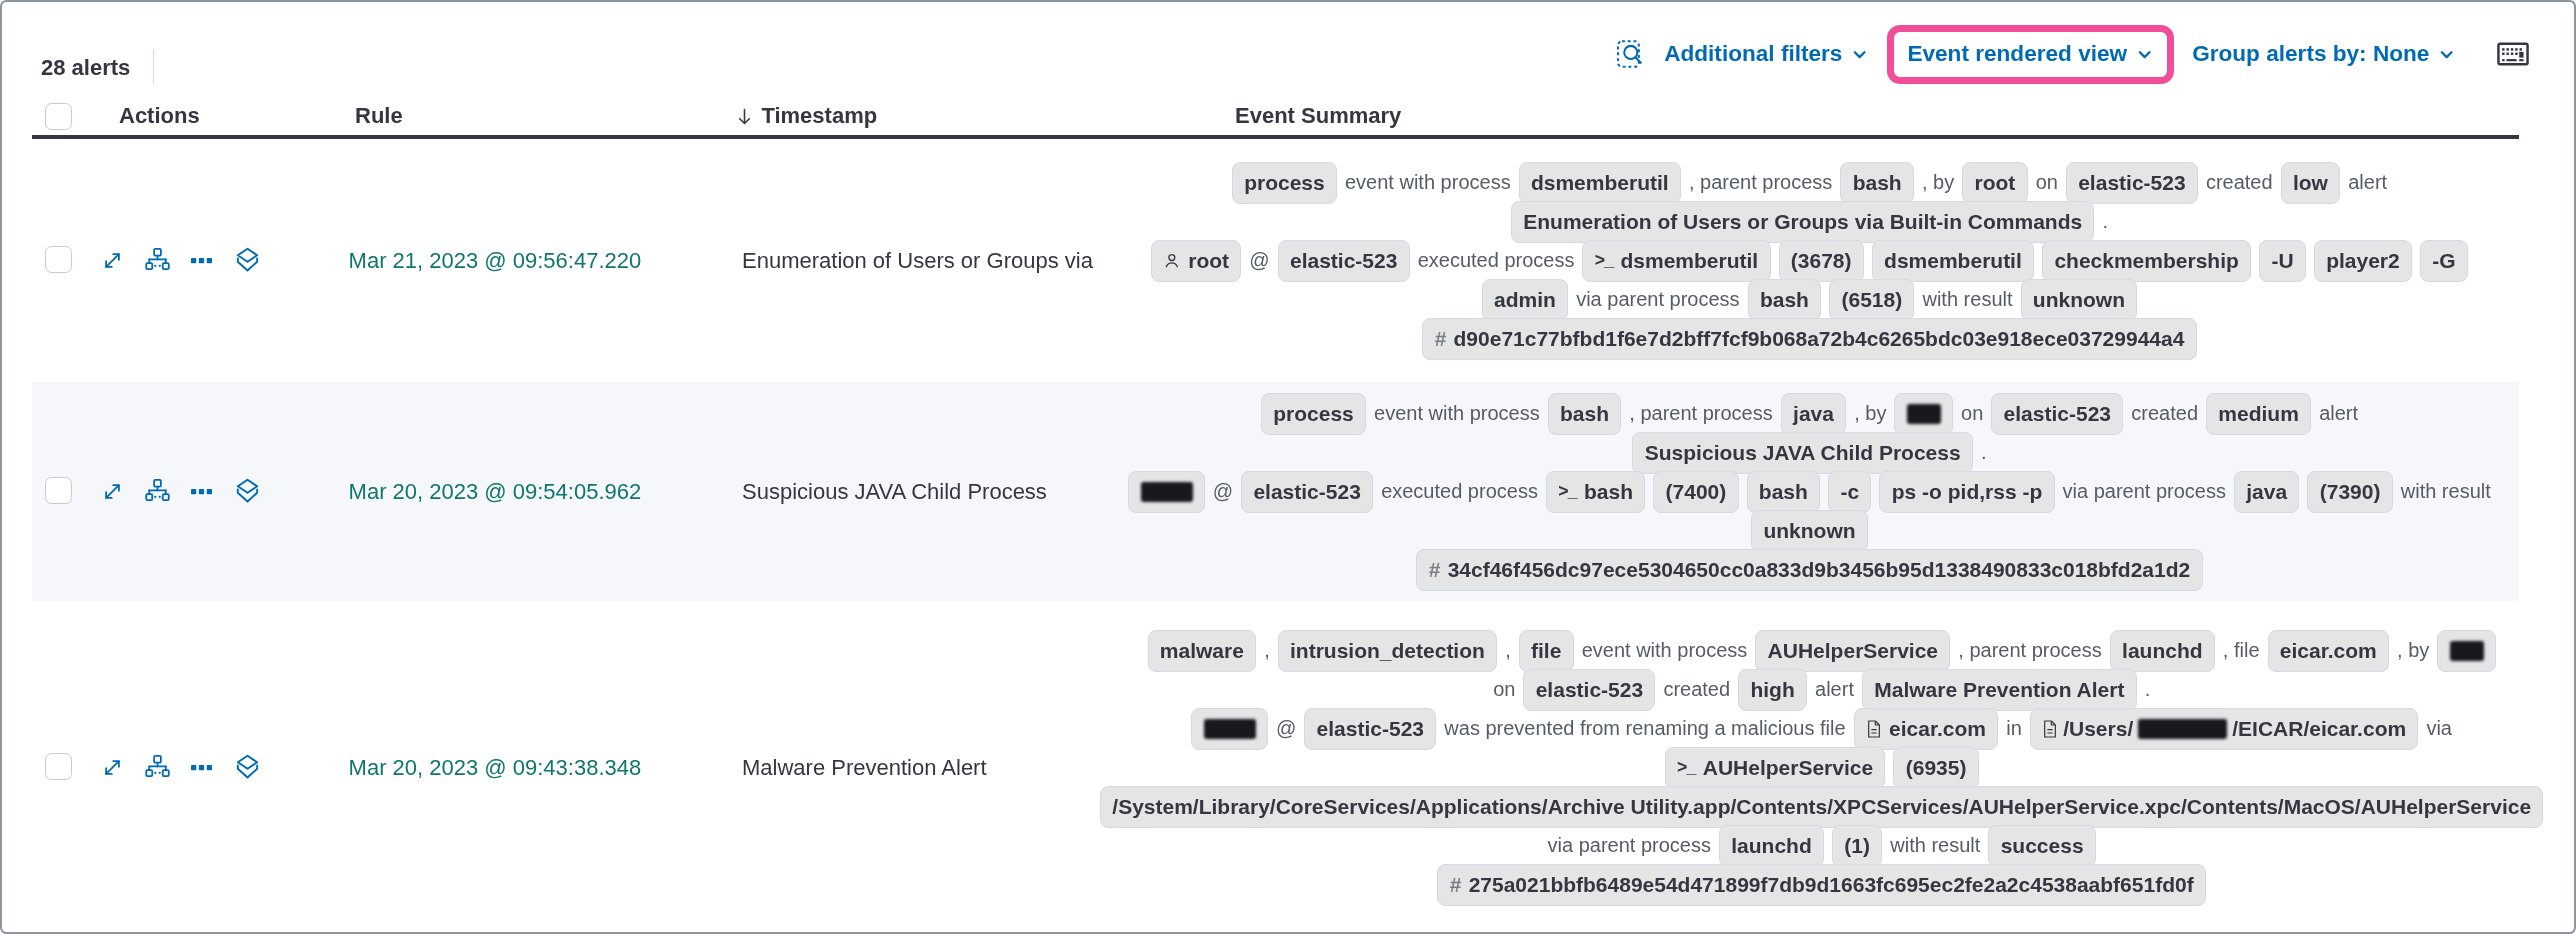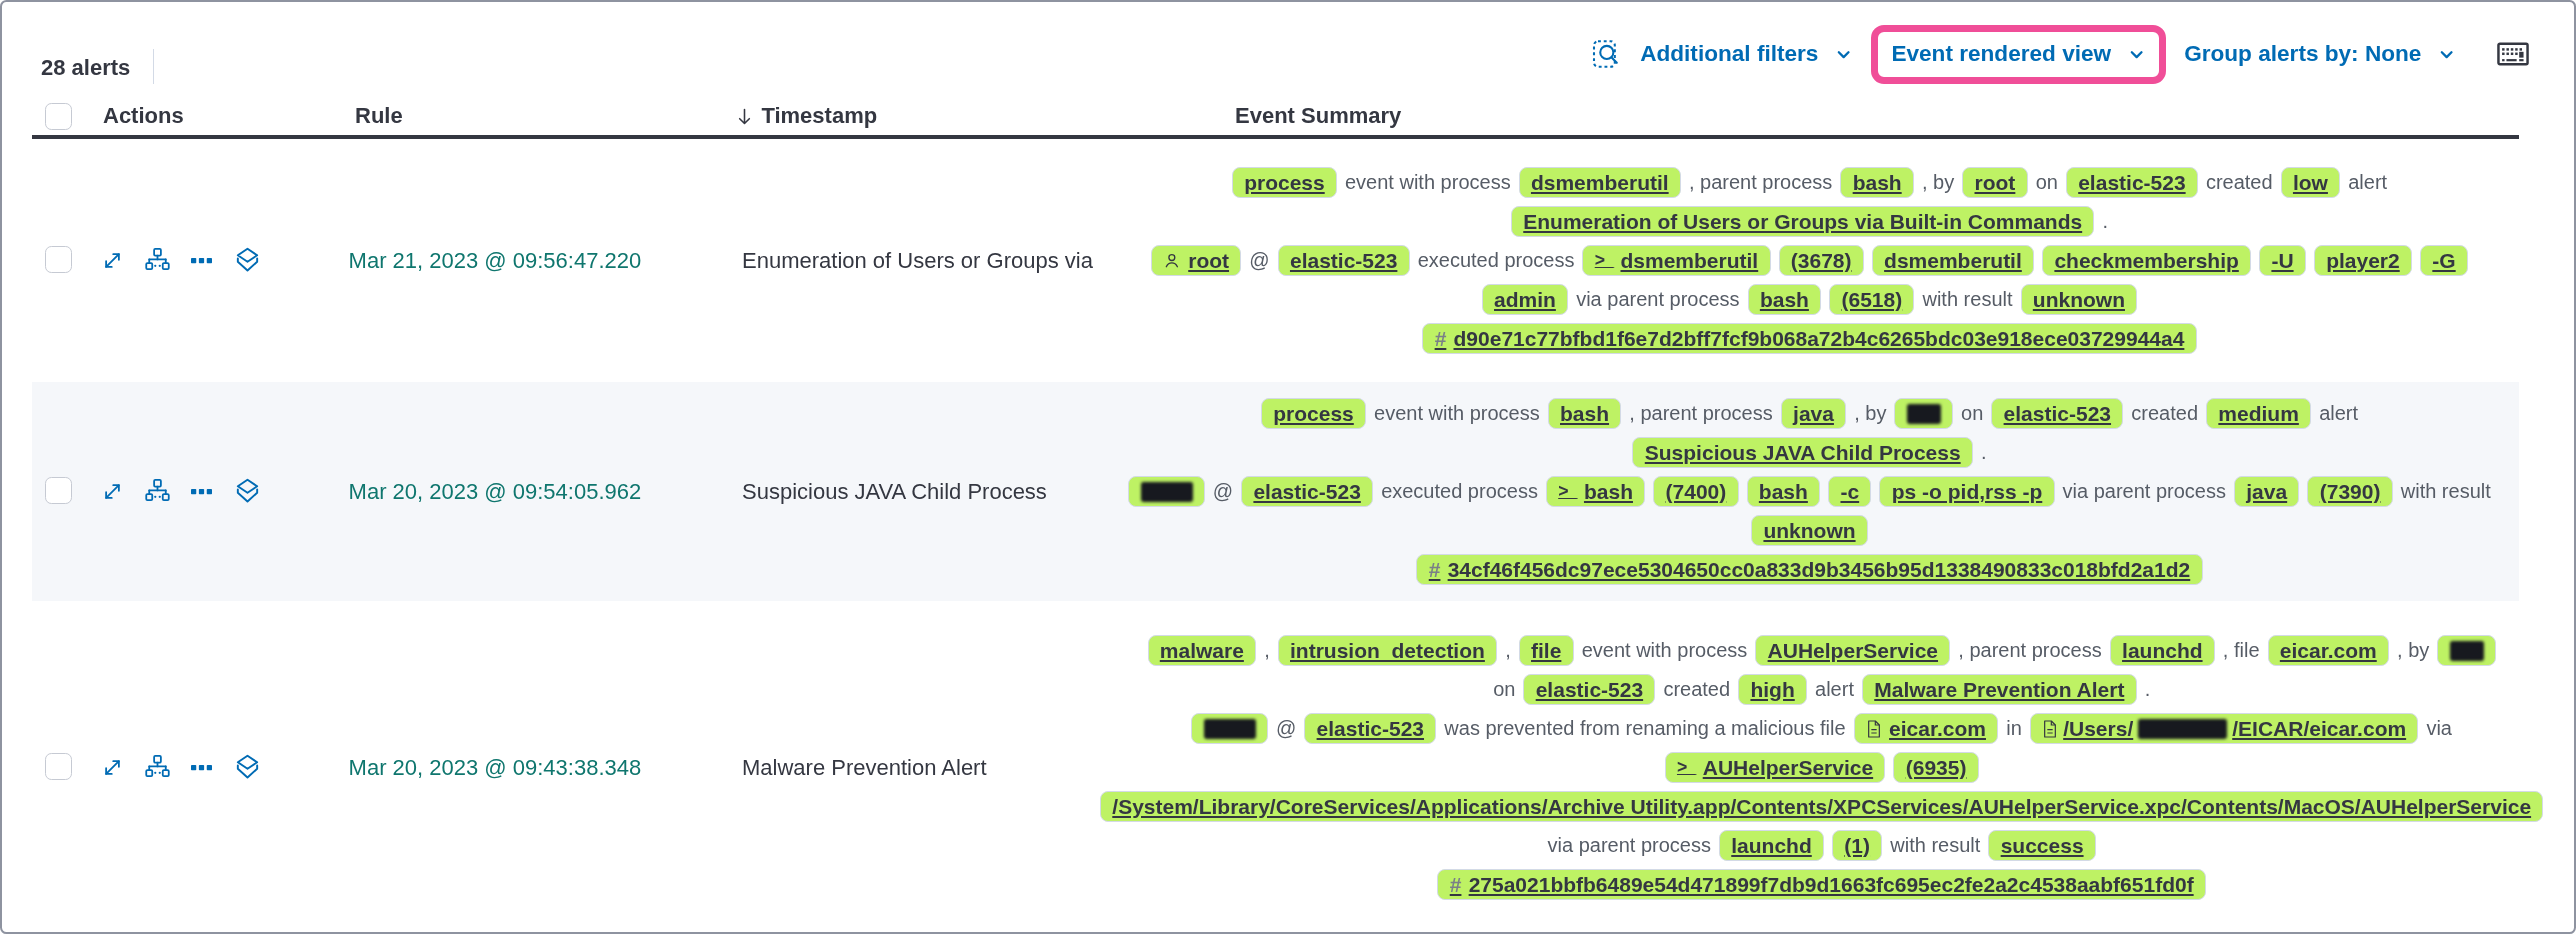--- a/index.html
+++ b/index.html
@@ -5,52 +5,52 @@
   * { margin:0; padding:0; box-sizing:border-box; }
   html,body { width:2576px; height:934px; background:#fff; font-family:"Liberation Sans","DejaVu Sans",sans-serif; color:#343741; }
   .frame { width:2576px; height:934px; border:2.4px solid #8e93a0; border-radius:6.4px; background:#fff; overflow:hidden; }
 
   
   .topbar { height:95px; display:flex; align-items:flex-end; padding:0 45px 13px 39px; }
   .alert-count { font-size:22px; font-weight:bold; color:#343741; padding-bottom:3.2px;margin-top:35px; }
   .count-divider { width:1.6px; height:35px; background:#d3dae6; margin-left:22.6px; }
   .topbar-spacer { flex:1; }
   .toolbar-right { display:flex; align-items:center; gap:17.7px; }
-  .tool-btn { display:flex; align-items:center; gap:16px; color:#006bb4; font-size:22.6px; font-weight:bold; cursor:pointer; white-space:nowrap; }
+  .tool-btn { display:flex; align-items:center; gap:8px; color:#006bb4; font-size:22.6px; font-weight:bold; cursor:pointer; white-space:nowrap; }
   .icon-btn { display:flex; align-items:center; }
   .highlight-box { border:7.2px solid #F04E98; border-radius:13px; padding:9.7px 13px; background:#fff; display:flex; align-items:center; }
   .kbd-btn { margin-left:22.6px; display:flex; align-items:center; }
 
   
   .grid-cols { display:grid; grid-template-columns:59px 235px 387px 387px 1fr; }
   .thead { margin:0 55px 0 30px; height:42px; align-items:center; border-bottom:4px solid #343741; }
   .th { font-size:22px; font-weight:bold; color:#343741; display:flex; align-items:center; gap:6.4px; }
   .th-check { justify-self:start; margin-left:13px; }
-  .th-actions { margin-left:12px; }
+  .th-actions { margin-left:28px; }
   .th-time { padding-left:21px; }
   .th-rule { padding-left:29px; }
   .th-summary { padding-left:135px; }
 
   .checkbox { width:27px; height:27px; border:1.6px solid #c6cad3; border-radius:6.4px; background:#fff; display:inline-block; cursor:pointer; }
 
   .tbody { }
   .row { margin:0 55px 0 30px; align-content:center; align-items:center; }
   .row.striped { background:#f5f7fa; }
   .row-1 { min-height:243px; }
   .row-2 { min-height:219px; }
   .row-3 { min-height:333px; }
   .c-check { justify-self:start; margin-left:13px; }
   .c-actions { display:flex; align-items:center; gap:17.7px; margin-left:8px; }
   .abtn { display:flex; align-items:center; cursor:pointer; }
   .c-time { padding-left:22.6px; font-size:22px; color:#0f766e; white-space:nowrap; }
   .c-rule { padding-left:29px; font-size:22px; color:#343741; white-space:nowrap; overflow:hidden; }
   .c-summary { display:flex; flex-direction:column; justify-content:center; }
   .sum-line { height:39px; display:flex; align-items:center; justify-content:center; gap:8px; white-space:nowrap; }
   .ct { font-size:20px; color:#565c66; }
-  .badge { display:inline-flex; align-items:center; gap:7.2px; height:31px; padding:0 11.3px; background:#bef264; border:1.6px solid #d3dae6; border-radius:8px; font-size:21px; font-weight:bold; color:#343741; cursor:pointer;text-decoration:underline; }
+  .badge { display:inline-flex; align-items:center; gap:7.2px; height:42px; padding:0 11.3px; background:#e5e5e5; border:1.6px solid #d3dae6; border-radius:8px; font-size:21px; font-weight:bold; color:#343741; cursor:pointer; }
   .badge .term { font-size:17.7px; letter-spacing:-0.8px; color:#343741; font-weight:bold; }
   .badge .hash { color:#7a8087; font-weight:bold; }
   .redact { display:inline-block; height:20px; background:#17191f; border-radius:2.4px; filter:blur(1.8px); vertical-align:middle; }
 </style>
 </head>
 <body>
 
 <div class="frame">
 
   <div class="topbar">

